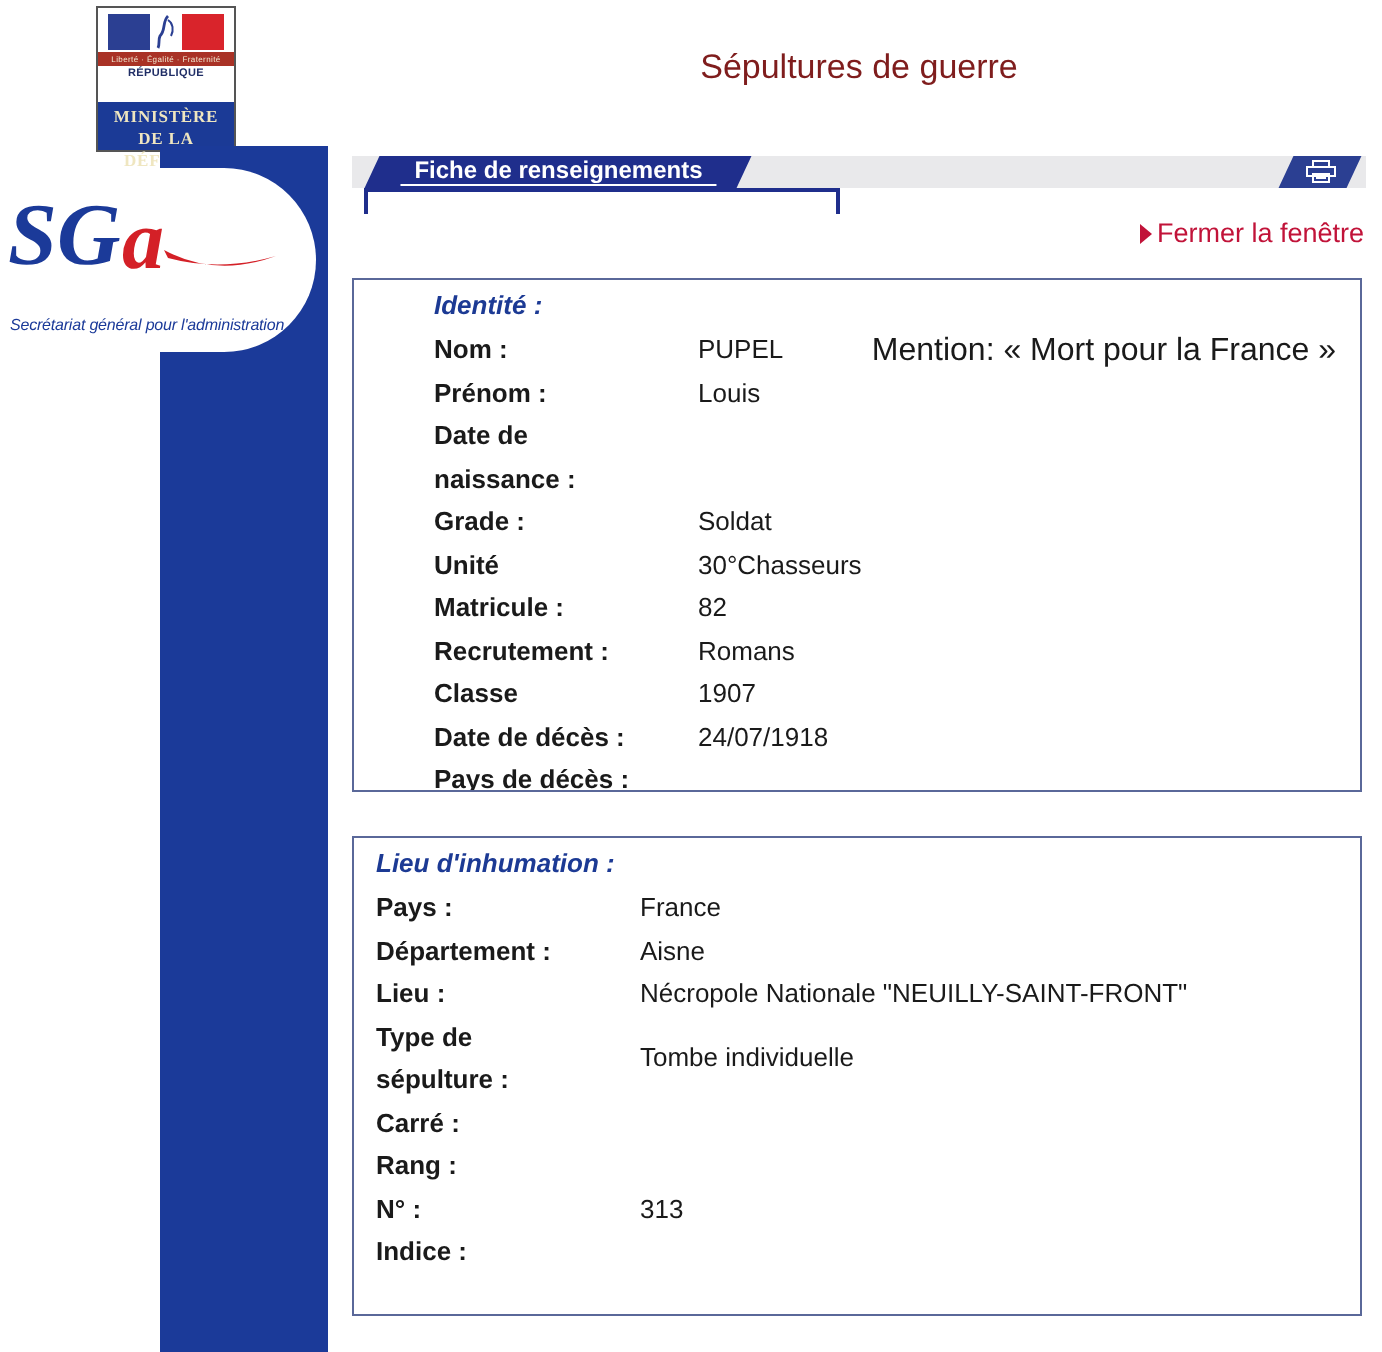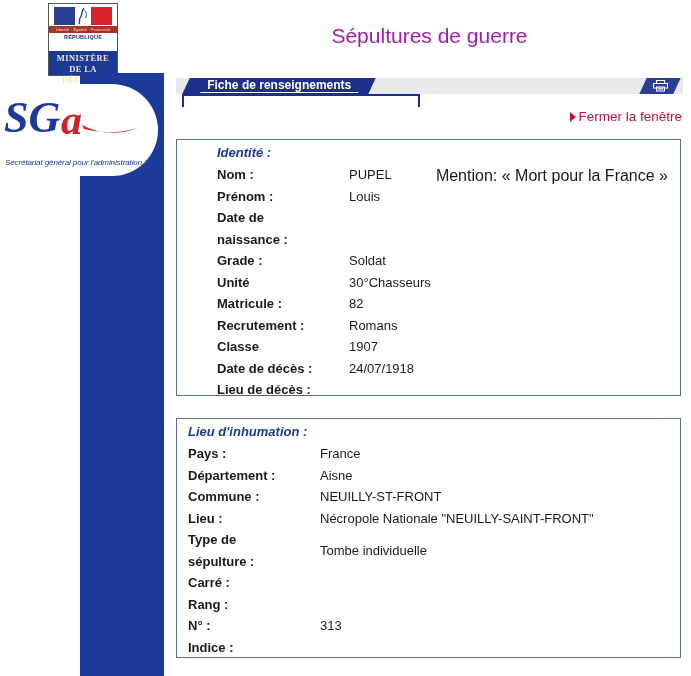--- a/index.html
+++ b/index.html
@@ -24,21 +24,21 @@
   
   .blue-column{position:absolute;left:80px;top:73px;width:84px;height:603px;background:#1B3A99;}
   .sga-bulge{position:absolute;left:0;top:84px;width:158px;height:92px;background:#fff;
              border-radius:0 52px 52px 0;}
   .sga-svg{position:absolute;left:4px;top:6px;}
   .sga-caption{position:absolute;left:5px;top:74px;width:150px;color:#1B3A99;
                font-style:italic;font-size:8px;white-space:nowrap;letter-spacing:-0.1px;}
 
   
   .page-title{position:absolute;left:176px;top:24px;width:507px;text-align:center;
-              font-size:21px;color:#a21caf;}
+              font-size:17px;color:#7f1d1d;}
 
   
   .tabbar{position:absolute;left:176px;top:78px;width:507px;height:16px;background:#E9E9EB;}
   .tab{position:absolute;left:10px;top:0;width:186px;height:16px;background:#1F2E8C;
        transform:skewX(-25deg);cursor:pointer;}
   .tab-label{display:block;transform:skewX(25deg);color:#fff;font-weight:bold;font-size:12px;
              line-height:14px;text-align:center;border-bottom:1px solid #fff;margin:0 14px;}
   .print-btn{position:absolute;right:6px;top:0;width:34px;height:16px;background:#2B3F92;
              transform:skewX(-25deg);cursor:pointer;}
   .print-btn .inner{display:flex;justify-content:center;align-items:center;height:16px;
@@ -156,40 +156,36 @@
     </div>
     <div class="frow">
       <span class="flabel">Classe</span>
       <span class="fvalue">1907</span>
     </div>
     <div class="frow">
       <span class="flabel">Date de décès :</span>
       <span class="fvalue">24/07/1918</span>
     </div>
     <div class="frow">
-      <span class="flabel">Lieu de décès :</span>
+      <span class="flabel">Pays de décès :</span>
       <span class="fvalue"></span>
     </div>
   </section>
 
   <section class="panel panel-burial">
     <h2 class="panel-title">Lieu d'inhumation :</h2>
     <div class="frow">
       <span class="flabel">Pays :</span>
       <span class="fvalue">France</span>
     </div>
     <div class="frow">
       <span class="flabel">Département :</span>
       <span class="fvalue">Aisne</span>
     </div>
     <div class="frow">
-      <span class="flabel">Commune :</span>
-      <span class="fvalue">NEUILLY-ST-FRONT</span>
-    </div>
-    <div class="frow">
       <span class="flabel">Lieu :</span>
       <span class="fvalue">Nécropole Nationale "NEUILLY-SAINT-FRONT"</span>
     </div>
     <div class="frow">
       <span class="flabel">Type de sépulture :</span>
       <span class="fvalue">Tombe individuelle</span>
     </div>
     <div class="frow">
       <span class="flabel">Carré :</span>
       <span class="fvalue"></span>

